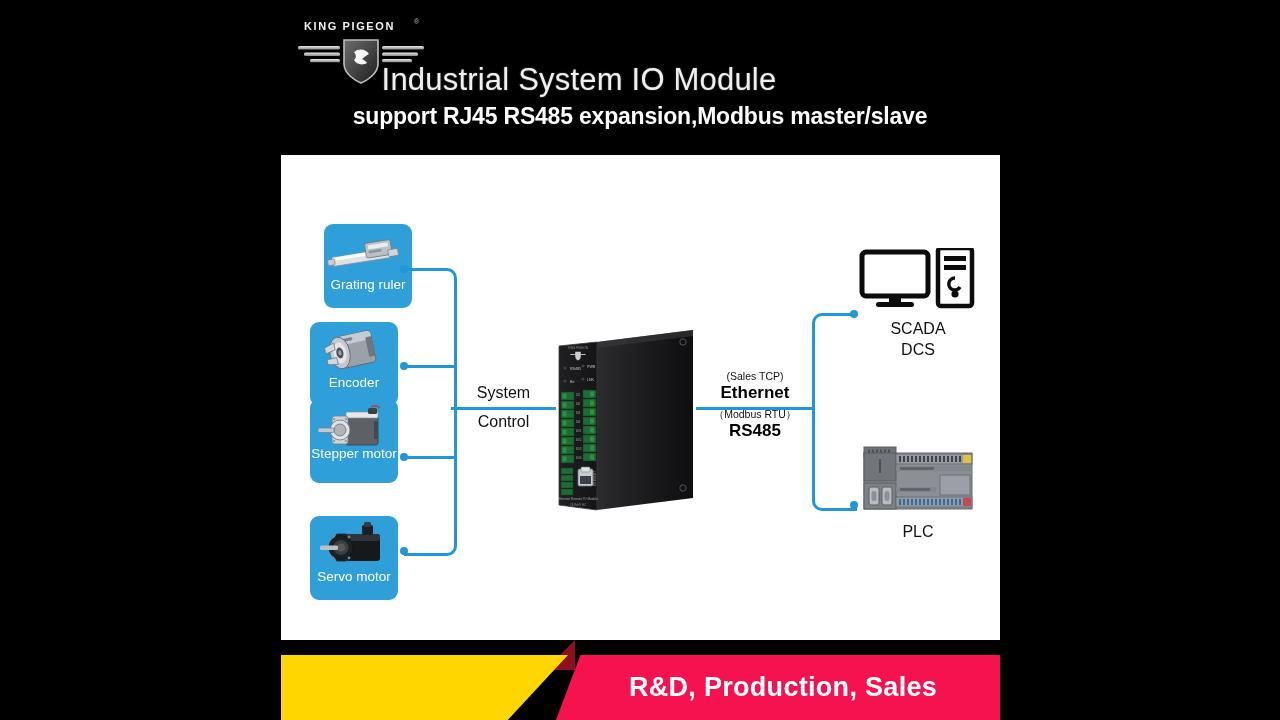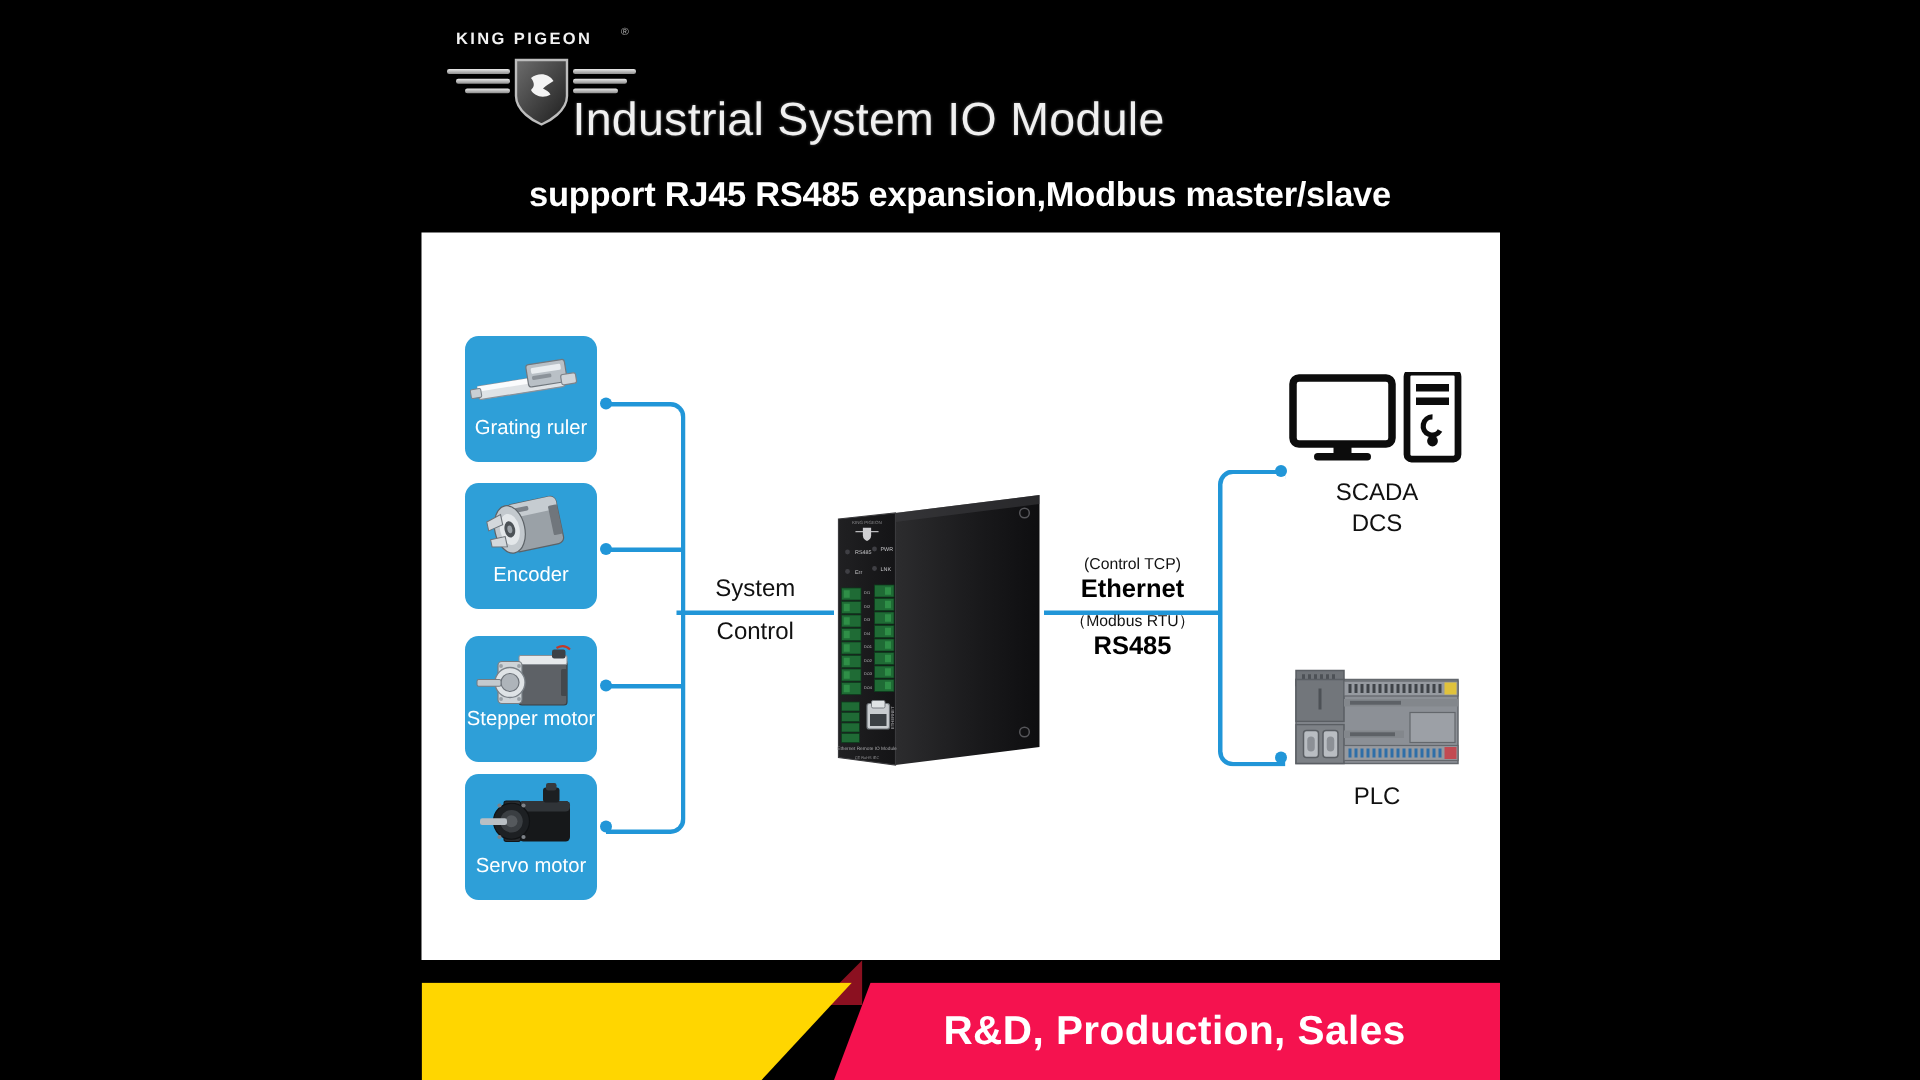--- a/index.html
+++ b/index.html
@@ -10,21 +10,21 @@
   .header{position:absolute;left:0;top:0;width:1280px;height:155px;background:#000;}
   .logo{position:absolute;left:296px;top:18px;width:130px;height:68px;}
   .logo-word{position:absolute;left:8px;top:2px;font-size:11px;font-weight:bold;letter-spacing:1.6px;
     color:#f2f2f2;font-family:"Liberation Sans",sans-serif;white-space:nowrap;}
   .logo-reg{position:absolute;left:118px;top:0px;font-size:7px;color:#bbb;}
   .logo-emblem{position:absolute;left:0;top:16px;width:130px;height:52px;}
 
   .title{position:absolute;left:0;top:62px;width:1158px;text-align:center;
     font-size:31px;color:#f0f0f0;letter-spacing:.2px;
     text-shadow:0 0 2px rgba(255,255,255,.35);}
-  .subtitle{position:absolute;left:0;top:116px;width:1280px;text-align:center;
+  .subtitle{position:absolute;left:0;top:103px;width:1280px;text-align:center;
     font-size:23px;color:#fff;font-weight:600;letter-spacing:-.2px;}
 
   
   .canvas{position:absolute;left:281px;top:155px;width:719px;height:485px;background:#fff;}
 
   
   .card{position:absolute;width:88px;height:84px;background:#2e9fd8;border-radius:9px;
     overflow:visible;}
   .card .art{position:absolute;left:0;top:4px;width:88px;height:52px;}
   .card .lbl{position:absolute;left:-10px;width:108px;top:54px;text-align:center;
@@ -97,21 +97,21 @@
                  C66 32 60 30 58 26 C60 24 61 22 58 18 Z" fill="#f4f4f4"></path>
       </svg>
     </div>
 
     <div class="title">Industrial System IO Module</div>
     <div class="subtitle">support RJ45 RS485 expansion,Modbus master/slave</div>
   </div>
 
   <div class="canvas"></div>
 
-  <div class="card" style="left:310px;top:224px;text-decoration:underline;">
+  <div class="card" style="left:324px;top:224px;text-decoration:underline;">
     <svg class="art" viewBox="0 0 88 52">
       <g transform="rotate(-9 44 26)">
         <rect x="8" y="24" width="58" height="9" rx="1.5" fill="#dfe3e6" stroke="#8a9199" stroke-width=".8"></rect>
         <rect x="8" y="24" width="58" height="3.5" fill="#fbfcfd"></rect>
         <rect x="42" y="15" width="26" height="15" rx="2" fill="#b9c0c6" stroke="#70777d" stroke-width=".8"></rect>
         <rect x="45" y="17.5" width="20" height="4" rx="1" fill="#e9edf0"></rect>
         <rect x="45" y="23" width="13" height="2.6" rx="1" fill="#8b9299"></rect>
         <rect x="64" y="25" width="10" height="7" rx="1.5" fill="#cfd5da" stroke="#7b8289" stroke-width=".8"></rect>
         <rect x="3" y="25.5" width="7" height="6" rx="1" fill="#c9cfd4" stroke="#7b8289" stroke-width=".7"></rect>
       </g>
@@ -130,21 +130,21 @@
         <ellipse cx="30" cy="24" rx="3.5" ry="5.5" fill="#4c5257"></ellipse>
         <ellipse cx="30" cy="24" rx="1.6" ry="2.6" fill="#9aa1a7"></ellipse>
         <path d="M16 16 L26 13 L26 20 L16 22 Z" fill="#d3d8dc" stroke="#6c7278" stroke-width=".7"></path>
         <path d="M16 28 L26 28 L26 35 L16 33 Z" fill="#d3d8dc" stroke="#6c7278" stroke-width=".7"></path>
         <rect x="58" y="14" width="6" height="20" rx="1" fill="#70767c"></rect>
       </g>
     </svg>
     <div class="lbl">Encoder</div>
   </div>
 
-  <div class="card" style="left:310px;top:424px;">
+  <div class="card" style="left:310px;top:399px;">
     <svg class="art" viewBox="0 0 88 52">
       <rect x="36" y="12" width="32" height="30" rx="2" fill="#5d6166" stroke="#3b3e42" stroke-width=".8"></rect>
       <rect x="36" y="9" width="32" height="6" rx="1" fill="#e6e9eb" stroke="#8b9096" stroke-width=".7"></rect>
       <rect x="58" y="5" width="9" height="6" rx="1.5" fill="#3d4146"></rect>
       <path d="M61 4 q5 -3 9 1" stroke="#c13a2a" stroke-width="1.4" fill="none"></path>
       <rect x="22" y="13" width="16" height="28" rx="2.5" fill="#cfd4d8" stroke="#767c82" stroke-width=".8"></rect>
       <circle cx="30" cy="27" r="10" fill="#dfe3e6" stroke="#7a8087" stroke-width=".9"></circle>
       <circle cx="30" cy="27" r="6" fill="#aeb4ba" stroke="#6c7279" stroke-width=".8"></circle>
       <rect x="8" y="25" width="16" height="4.5" rx="1.2" fill="#c3c9ce" stroke="#757b81" stroke-width=".7"></rect>
       <circle cx="24" cy="16" r="1.3" fill="#9aa0a6"></circle>
@@ -290,21 +290,21 @@
       <text x="43" y="158" font-size="2.8" fill="#a9a9ac" transform="rotate(-90 43 158)" font-family="Liberation Sans, sans-serif">ETHERNET</text>
 
       <text x="25" y="172" font-size="3.2" fill="#a8a8ab" text-anchor="middle" font-family="Liberation Sans, sans-serif">Ethernet Remote IO Module</text>
       <text x="25" y="178" font-size="2.6" fill="#8f8f92" text-anchor="middle" font-family="Liberation Sans, sans-serif">CE  RoHS  IEC</text>
     </svg>
   </div>
 
   <div class="ln" style="left:696px;top:407px;width:118px;height:3px;"></div>
 
   <div class="proto" style="left:700px;top:370px;width:110px;">
-    <span class="small">(Control TCP)</span>
+    <span class="small">(Sales TCP)</span>
     <span class="big">Ethernet</span>
   </div>
   <div class="proto" style="left:700px;top:408px;width:110px;">
     <span class="small">（Modbus RTU）</span>
     <span class="big">RS485</span>
   </div>
 
   <div class="bracket" style="left:812px;top:313px;width:42px;height:192px;
        border-right:none;border-top-left-radius:10px;border-bottom-left-radius:10px;"></div>
   <div class="dot" style="left:850px;top:310px;"></div>

